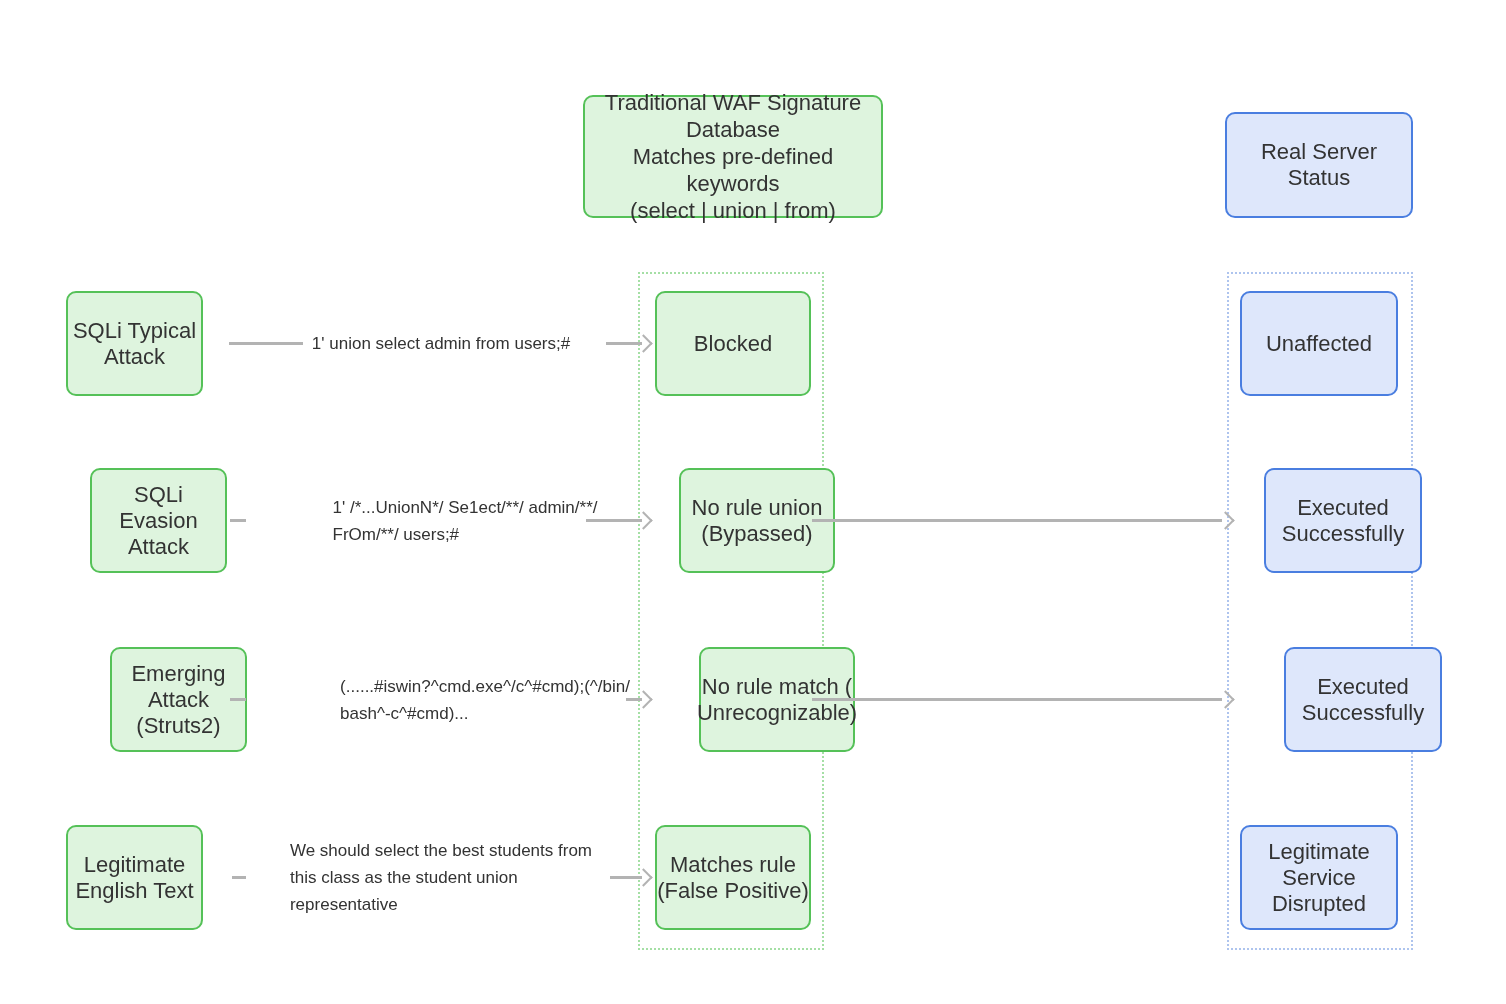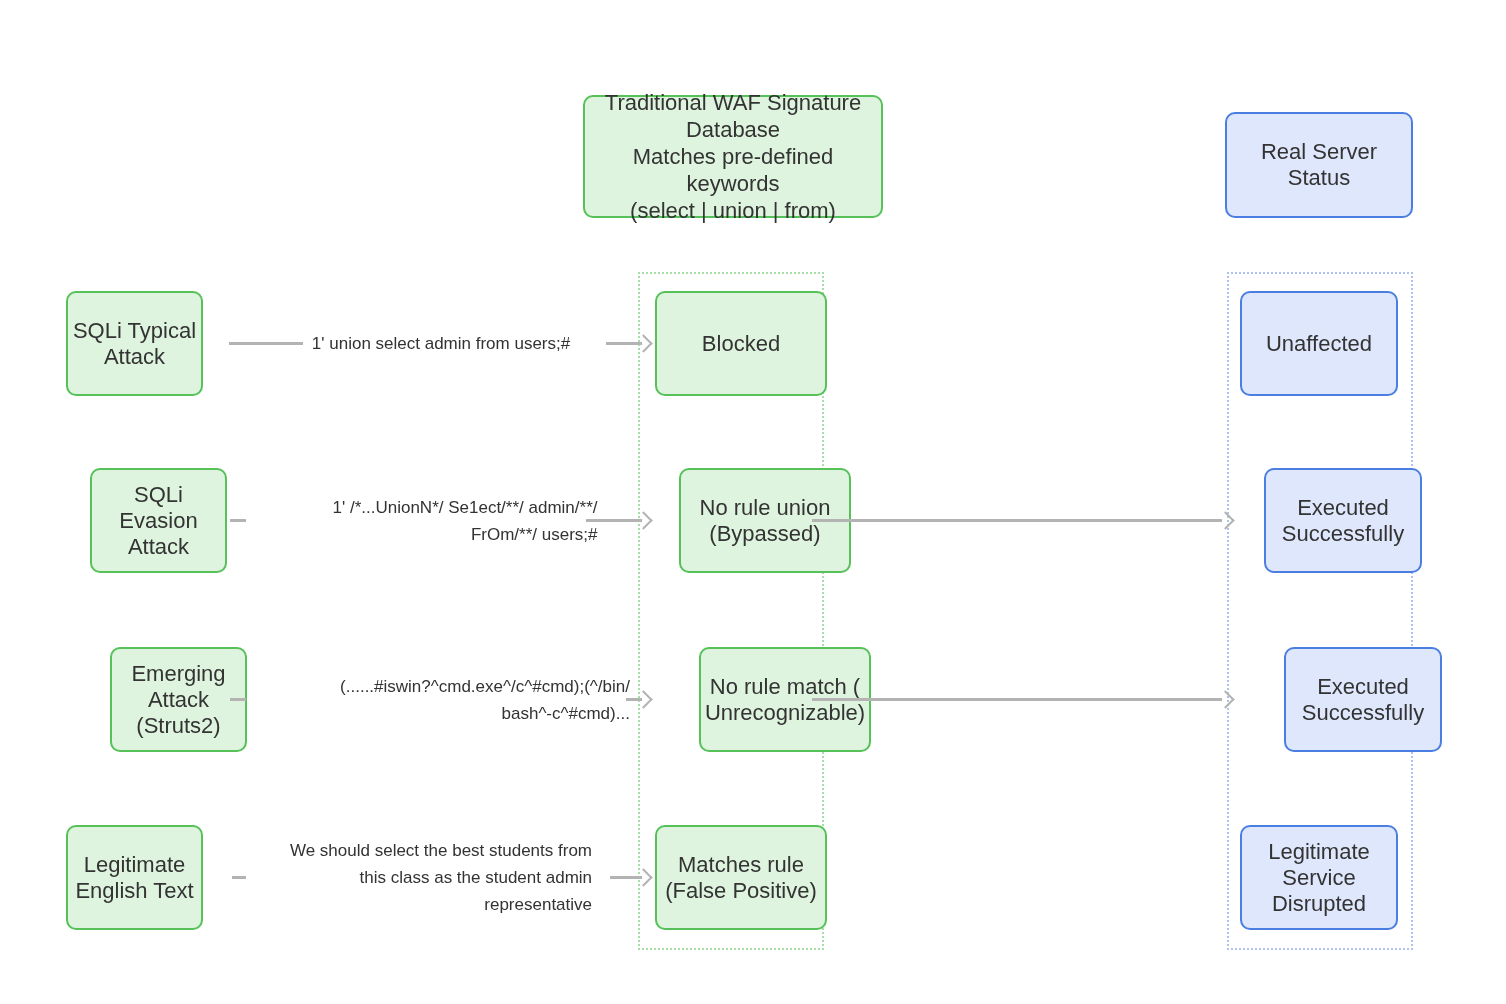--- a/index.html
+++ b/index.html
@@ -19,38 +19,38 @@
   }
   .green{background:var(--green-fill); border:2.5px solid var(--green-stroke);}
   .blue{background:var(--blue-fill); border:2.5px solid var(--blue-stroke);}
   .dotted{
     position:absolute; box-sizing:border-box; background:transparent;
   }
   .dotted.g{border:2.5px dotted var(--green-dot);}
   .dotted.b{border:2.5px dotted var(--blue-dot);}
   .edge-label{
     position:absolute; display:flex; align-items:center; justify-content:center;
-    text-align:right; white-space:pre-line; font-size:17px; line-height:27px;
+    text-align:left; white-space:pre-line; font-size:17px; line-height:27px;
     color:var(--text);
   }
   .line{position:absolute; height:2.5px; background:var(--edge);}
   .chev{
     position:absolute; width:11px; height:11px;
     border-top:2.5px solid var(--edge); border-right:2.5px solid var(--edge);
     transform:rotate(45deg);
   }
   
   #waf-header{left:583px; top:95px; width:300px; height:123px; line-height:27px;}
   #server-header{left:1225px; top:112px; width:188px; height:106px;}
   
   #waf-col{left:638px; top:272px; width:186px; height:678px;}
   #server-col{left:1227px; top:272px; width:186px; height:678px;}
   
   .src{left:66px; width:137px; height:105px;}
-  .mid{left:655px; width:172px; height:105px;}
+  .mid{left:655px; width:156px; height:105px;}
   .out{left:1240px; width:158px; height:105px;}
   .lbl{left:245px; width:392px; height:105px;}
   .r1{top:291px;} .r2{top:468px;margin-left:24px;} .r3{top:647px;margin-left:44px;} .r4{top:825px;}
 </style>
 </head>
 <body>
 
 <div id="canvas">
 
   <div class="node green" id="waf-header">Traditional WAF Signature
@@ -95,21 +95,21 @@
   <div class="node green mid r3">No rule match (
 Unrecognizable)</div>
   <div class="line" style="left:812px; top:698px; width:410px;"></div>
   <div class="chev" style="left:1219px; top:693px;"></div>
   <div class="node blue out r3">Executed
 Successfully</div>
 
   <div class="node green src r4">Legitimate
 English Text</div>
   <div class="edge-label lbl r4">We should select the best students from
-this class as the student admin
+this class as the student union
 representative</div>
   <div class="line" style="left:232px; top:876px; width:14px;"></div>
   <div class="line" style="left:610px; top:876px; width:32px;"></div>
   <div class="chev" style="left:637px; top:871px;"></div>
   <div class="node green mid r4">Matches rule
 (False Positive)</div>
   <div class="node blue out r4">Legitimate
 Service
 Disrupted</div>
 

